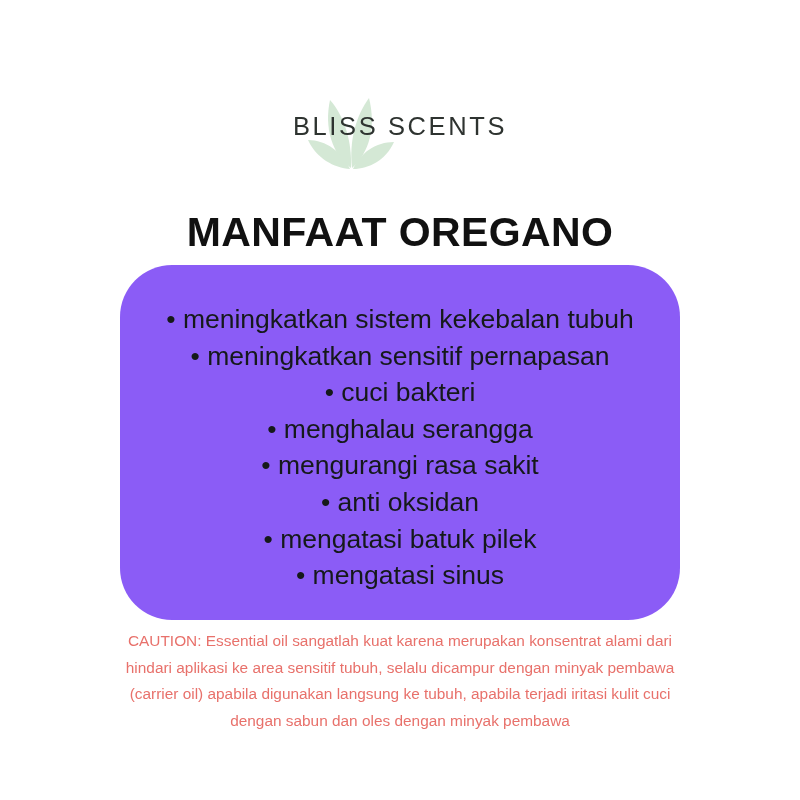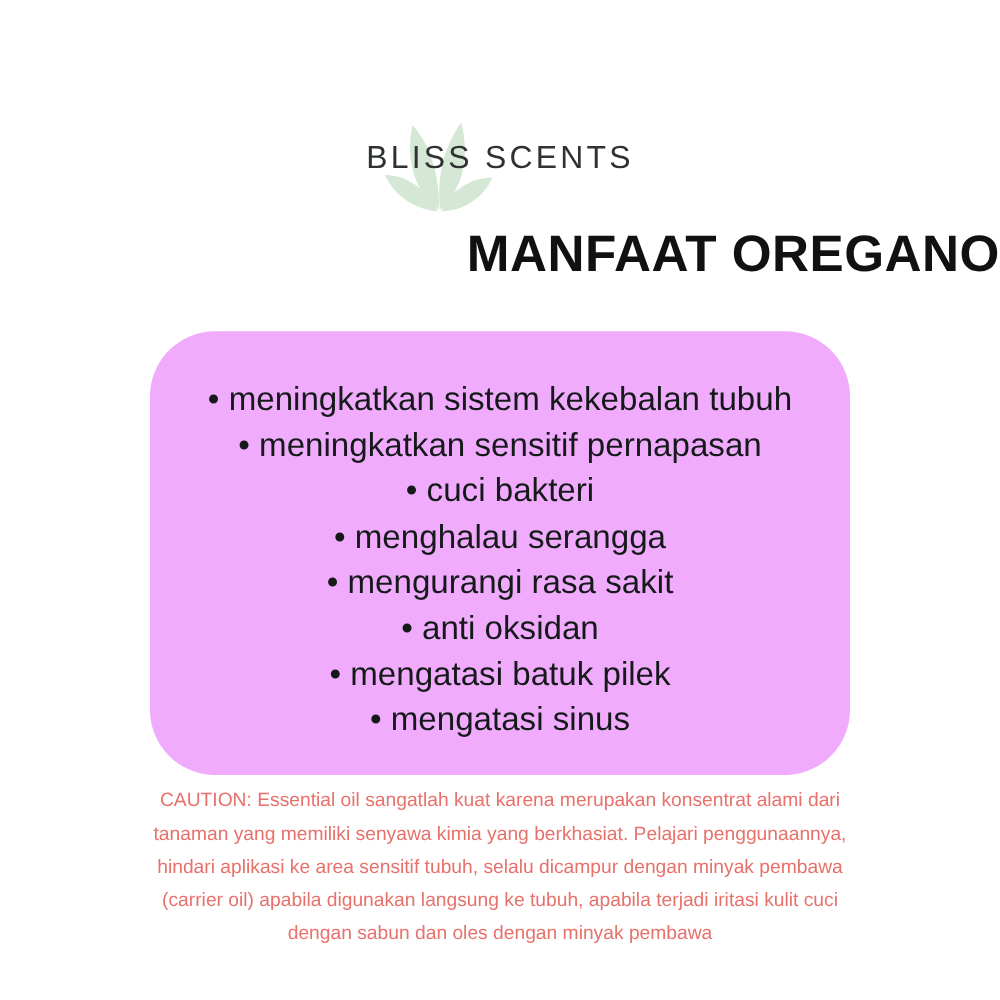--- a/index.html
+++ b/index.html
@@ -48,40 +48,40 @@
     font-size: 25.5px;
     font-weight: 400;
     letter-spacing: 2.6px;
     color: #2e3330;
     white-space: nowrap;
   }
 
   
   .headline {
     position: absolute;
-    top: 180px;
+    top: 209px;
     left: 0;
     width: 800px;
-    text-align: right;
+    text-align: center;
     font-family: "Liberation Sans", sans-serif;
     font-size: 41px;
     font-weight: bold;
     letter-spacing: 0.4px;
     color: #111111;
     white-space: nowrap;
   }
 
   
   .benefits-card {
     position: absolute;
     left: 120px;
     top: 265px;
     width: 560px;
     height: 355px;
-    background: #f0abfc;
+    background: #8b5cf6;
     border-radius: 52px;
   }
   .benefits-list {
     position: absolute;
     left: 0;
     top: 36px;
     width: 560px;
     margin: 0;
     padding: 0;
     list-style: none;
@@ -138,19 +138,18 @@
       <li class="benefit-item">• menghalau serangga</li>
       <li class="benefit-item">• mengurangi rasa sakit</li>
       <li class="benefit-item">• anti oksidan</li>
       <li class="benefit-item">• mengatasi batuk pilek</li>
       <li class="benefit-item">• mengatasi sinus</li>
     </ul>
   </div>
 
   <div class="caution">
     <div>CAUTION: Essential oil sangatlah kuat karena merupakan konsentrat alami dari</div>
-    <div>tanaman yang memiliki senyawa kimia yang berkhasiat. Pelajari penggunaannya,</div>
     <div>hindari aplikasi ke area sensitif tubuh, selalu dicampur dengan minyak pembawa</div>
     <div>(carrier oil)  apabila digunakan langsung ke tubuh, apabila terjadi iritasi kulit cuci</div>
     <div>dengan sabun dan oles dengan minyak pembawa</div>
   </div>
 
 </div>
 
 </body></html>

